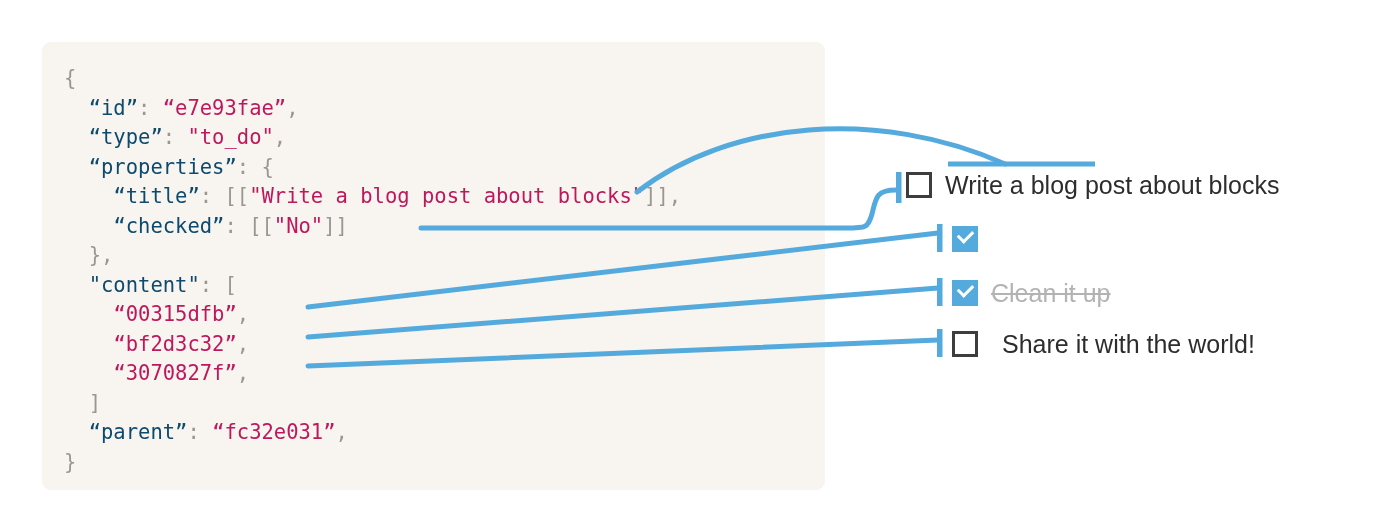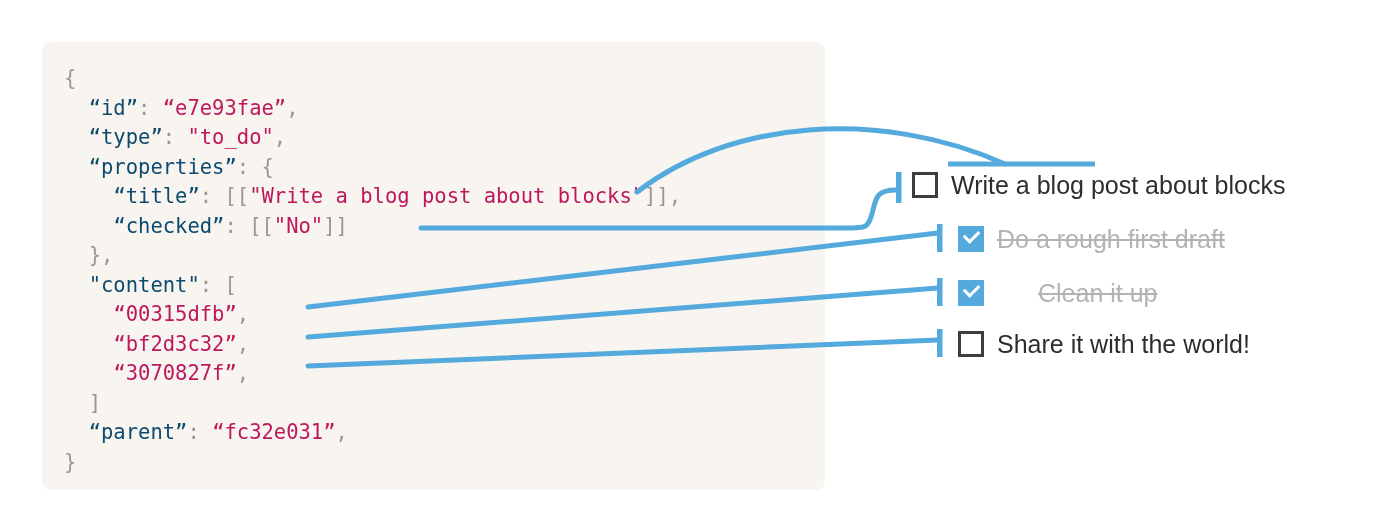--- a/index.html
+++ b/index.html
@@ -55,34 +55,34 @@
     position: absolute;
     left: 0; top: 0;
     width: 1400px;
     height: 532px;
     pointer-events: none;
   }
 
   
   .todo-list {
     position: absolute;
-    left: 6px; top: 0;
+    left: 0; top: 0;
     width: 1324px;
     height: 532px;
   }
   .todo-item {
     position: absolute;
     display: flex;
     align-items: center;
     height: 34px;
   }
   .todo-item.item-0 { left: 906px; top: 168px; }
   .todo-item.item-1 { left: 952px; top: 222px; }
-  .todo-item.item-2 { left: 952px; top: 276px; gap: 41px; }
-  .todo-item.item-3 { left: 952px; top: 327px; }
+  .todo-item.item-2 { left: 952px; top: 276px; }
+  .todo-item.item-3 { left: 952px; top: 327px; gap: 11px; }
 
   .cb {
     width: 26px;
     height: 26px;
     box-sizing: border-box;
     flex: 0 0 auto;
     position: relative;
   }
   .cb.unchecked {
     border: 3px solid #3d3d3d;
@@ -147,21 +147,20 @@
 
   <div class="todo-list" id="todo-list">
       <div class="todo-item item-0">
         <div class="cb unchecked"></div>
         <span class="todo-label">Write a blog post about blocks</span>
       </div>
       <div class="todo-item item-1 done">
         <div class="cb checked">
           <span class="tick"></span>
         </div>
-        <span class="todo-label">Do a rough first draft</span>
       </div>
       <div class="todo-item item-2 done">
         <div class="cb checked">
           <span class="tick"></span>
         </div>
         <span class="todo-label">Clean it up</span>
       </div>
       <div class="todo-item item-3">
         <div class="cb unchecked"></div>
         <span class="todo-label">Share it with the world!</span>

